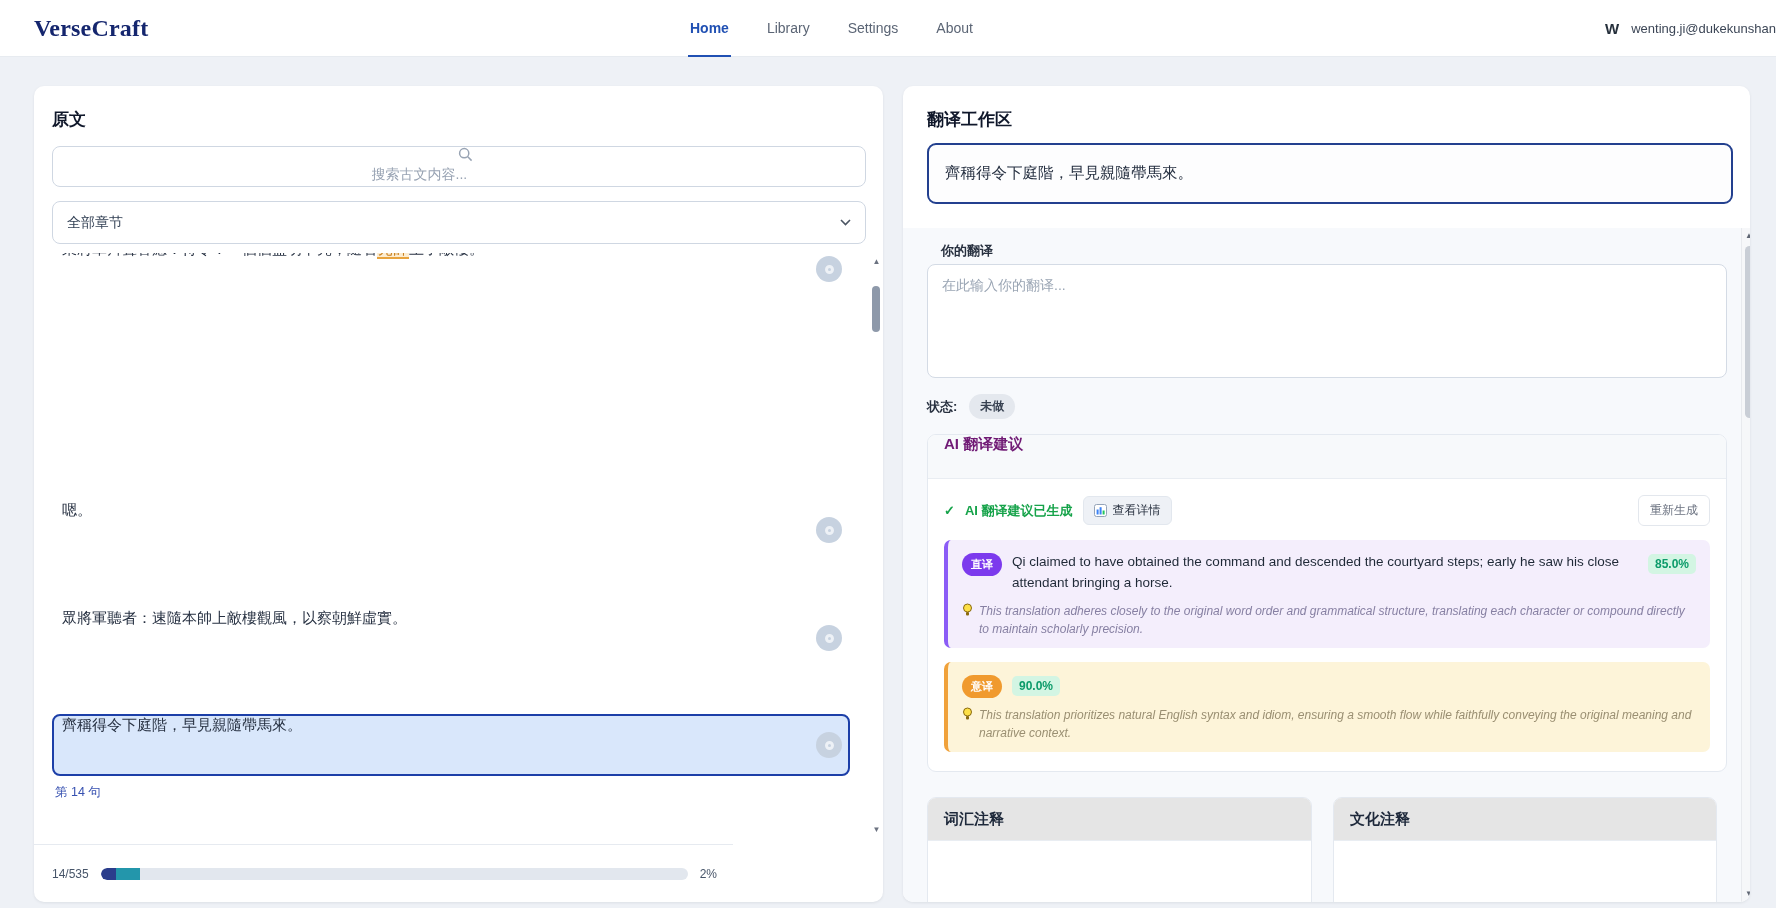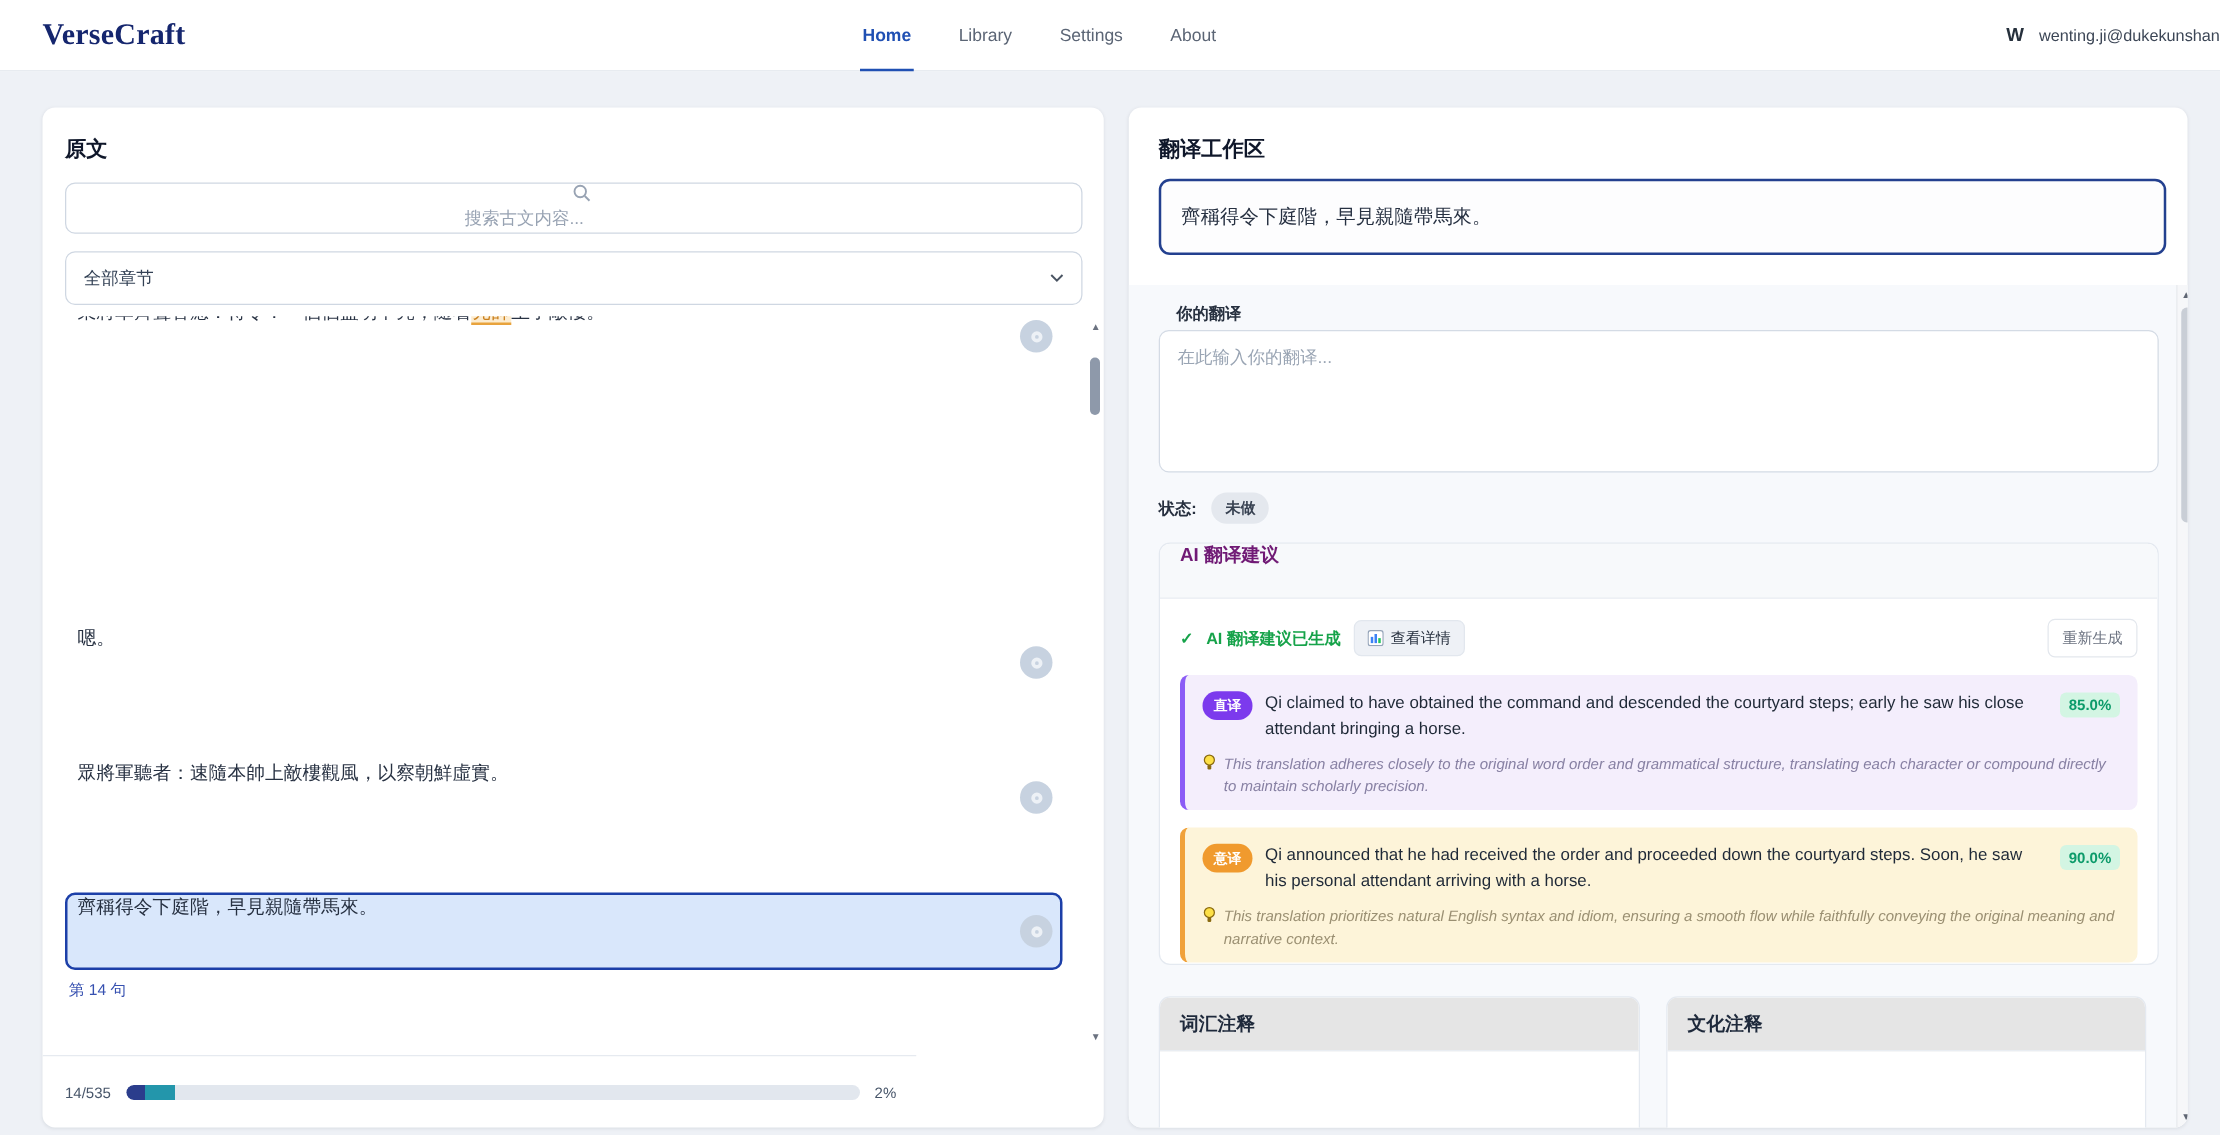--- a/index.html
+++ b/index.html
@@ -269,21 +269,20 @@
             <circle cx="5.5" cy="5" r="4" fill="#fde047" stroke="#8a6a10" stroke-width="1"></circle>
             <rect x="4" y="9" width="3" height="3.6" rx="1" fill="#8a6a10"></rect>
           </svg>
           <span>This translation adheres closely to the original word order and grammatical structure, translating each character or compound directly to maintain scholarly precision.</span>
         </div>
       </div>
 
       <div class="sugg free">
         <div class="sugg-main">
           <span class="type-badge">意译</span>
-          <span class="sugg-text">Qi announced that he had received the order and proceeded down the courtyard steps. Soon, he saw his personal attendant arriving with a horse.</span>
           <span class="score-badge">90.0%</span>
         </div>
         <div class="sugg-note">
           <svg width="11" height="14" viewBox="0 0 11 14">
             <circle cx="5.5" cy="5" r="4" fill="#fde047" stroke="#8a6a10" stroke-width="1"></circle>
             <rect x="4" y="9" width="3" height="3.6" rx="1" fill="#8a6a10"></rect>
           </svg>
           <span>This translation prioritizes natural English syntax and idiom, ensuring a smooth flow while faithfully conveying the original meaning and narrative context.</span>
         </div>
       </div>

